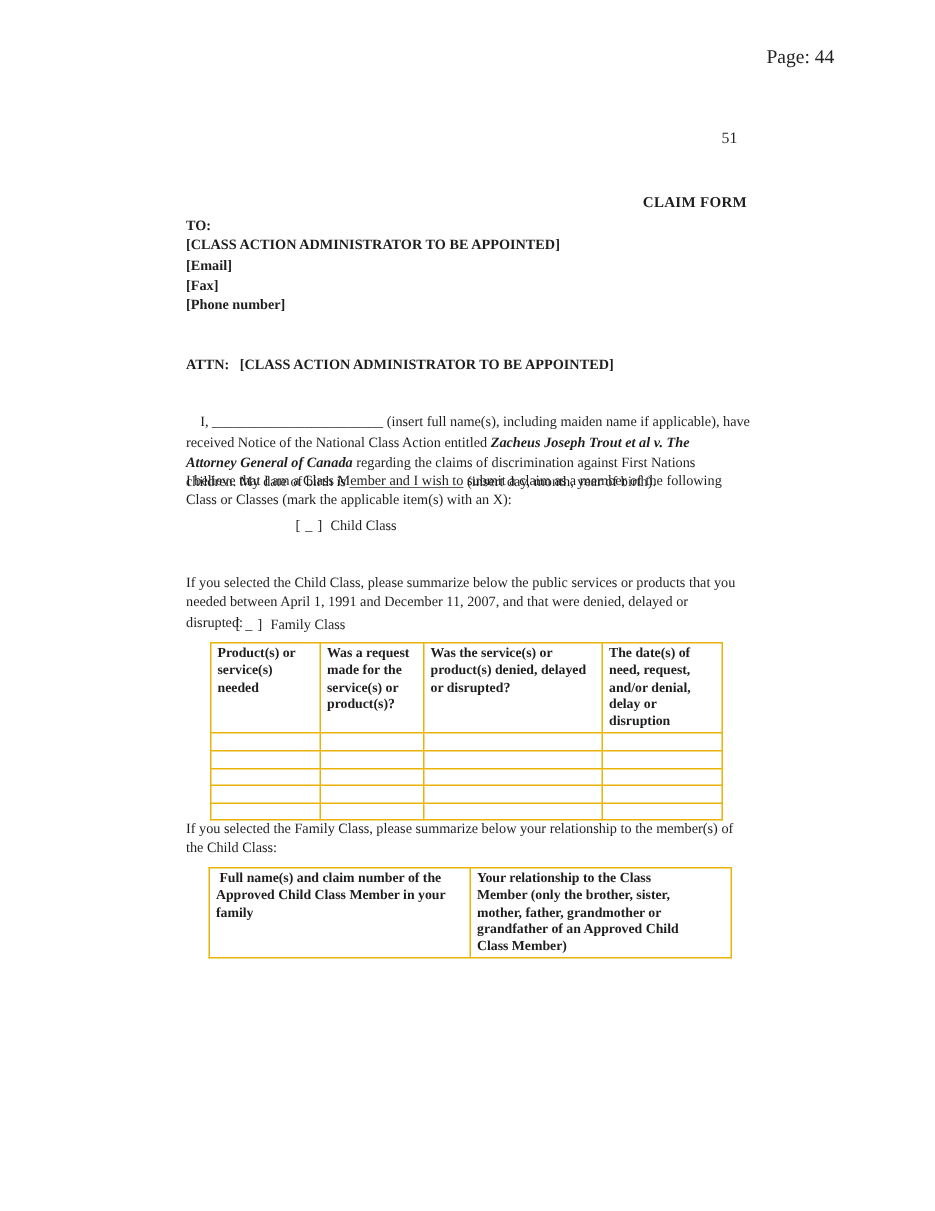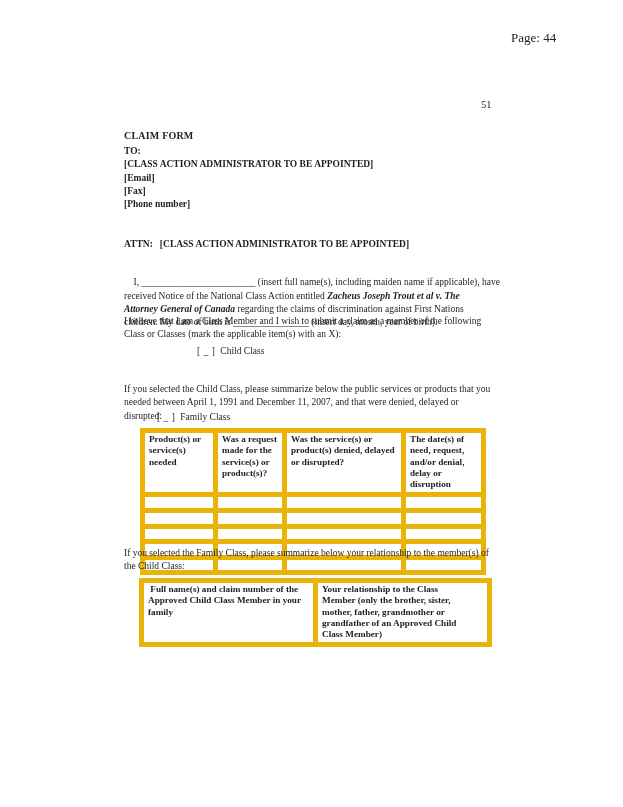--- a/index.html
+++ b/index.html
@@ -22,25 +22,25 @@
     line-height: 13.3px;
     color: #1e1e1e;
   }
   .pre { white-space: pre; }
   .print-header {
     position: absolute; left: 511px; top: 30px;
     font-size: 13px; line-height: 15px; color: #222;
   }
   .page-number {
     position: absolute; left: 481px; top: 87px;
-    font-size: 10.5px; color: #222; margin-top: 12px;
+    font-size: 10.5px; color: #222;
   }
   .doc-title {
     position: absolute; left: 124px; top: 130px; width: 374px;
-    text-align: left; font-weight: bold; font-size: 10px;
+    text-align: right; font-weight: bold; font-size: 10px;
     letter-spacing: 0.2px;
   }
   .to-block { top: 145px; font-weight: bold; }
   .attn { top: 238px; font-weight: bold; }
   .attn-value { margin-left: 7px; }
   .para-declaration { top: 263px; }
   .case-name { font-weight: bold; font-style: italic; }
   .para-class-statement { top: 315px; }
   .checkbox-row { position: absolute; left: 157px; font-size: 9.5px; line-height: 13.3px; }
   .cb-1 { top: 345px; margin-left: 40px; }
@@ -48,21 +48,21 @@
   .cb-box { margin-right: 5px; letter-spacing: 0.5px; }
   .para-child-instr { top: 383px; }
   .para-family-instr { top: 547px; }
   .ftable {
     position: absolute;
     border-collapse: collapse;
     table-layout: fixed;
     background: #fff;
   }
   .ftable th, .ftable td {
-    border: 5px solid #eab308;
+    border: 1px solid #eab308;
     margin: 0;
   }
   .ftable th {
     font-size: 9.2px;
     line-height: 11.3px;
     font-weight: bold;
     text-align: left;
     vertical-align: top;
     padding: 1px 3px 2px 4px;
     white-space: pre;

